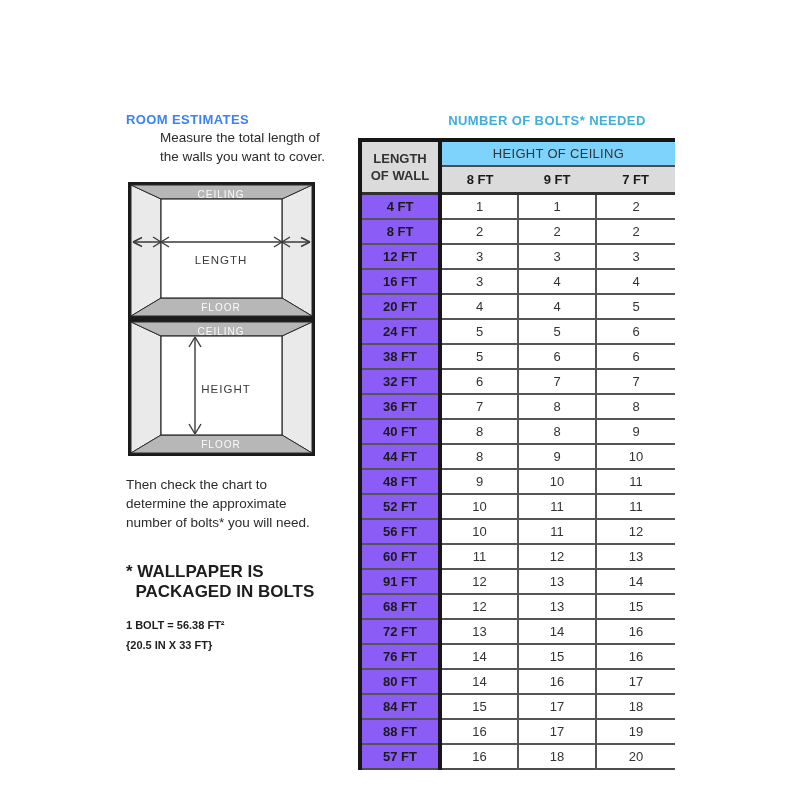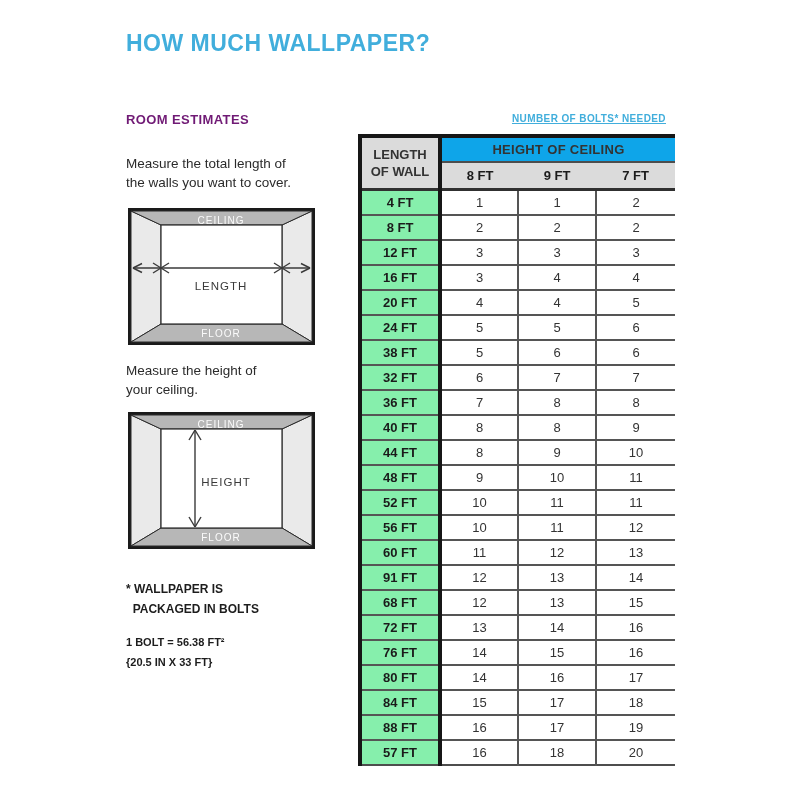--- a/index.html
+++ b/index.html
@@ -7,79 +7,78 @@
     position:relative;width:800px;height:800px;background:#ffffff;
     font-family:"Liberation Sans",sans-serif;color:#2e2e2e;overflow:hidden;
   }
   .title{
     position:absolute;left:126px;top:30px;
     font-size:23px;font-weight:bold;letter-spacing:.5px;color:#41AEDC;
   }
   
   .left-col{position:absolute;left:126px;top:112px;width:236px;}
   .section-heading{
-    font-size:13px;font-weight:bold;letter-spacing:.4px;color:#701a75;margin:0 0 27px 0;
+    font-size:13px;font-weight:bold;letter-spacing:.4px;color:#3b82f6;margin:0 0 1px 0;
   }
   .para{
     font-size:13.5px;line-height:19px;color:#2b2b2b;margin:0;white-space:pre-line;
   }
-  .step1{margin-bottom:16px;}
+  .step1{margin-bottom:16px;margin-left:34px;}
   .step2{margin-top:16px;margin-bottom:13px;}
   .step3{margin-top:19px;}
   .room-svg{display:block;margin-left:2px;}
   .footnote{
-    font-size:12px;line-height:20px;font-weight:bold;color:#1d1d1d;
+    font-size:17px;line-height:20px;font-weight:bold;color:#1d1d1d;
     margin:30px 0 0 0;white-space:pre-wrap;
   }
   .bolt-info{
     font-size:11px;line-height:20px;font-weight:bold;color:#1d1d1d;
     margin:13px 0 0 0;white-space:pre-line;
   }
   .svg-label{font-family:"Liberation Sans",sans-serif;}
   
   .table-col{position:absolute;left:358px;top:113px;width:316px;}
   .table-heading{
-    font-size:10px;font-weight:bold;letter-spacing:.4px;color:#41AEDC;
-    margin:0 0 10px 70px;width:238px;text-align:right;white-space:nowrap;text-decoration:underline;
+    font-size:13px;font-weight:bold;letter-spacing:.4px;color:#41AEDC;
+    margin:0 0 10px 70px;width:238px;text-align:center;white-space:nowrap;
   }
   table.bolts{
     border-collapse:collapse;table-layout:fixed;width:315px;
     border-top:4px solid #161616;border-left:4px solid #161616;
     border-bottom:2px solid #4d4d4d;border-right:none;
   }
   table.bolts td{
     text-align:center;vertical-align:middle;font-size:13px;color:#333333;
     padding:0;height:23px;
   }
   td.wall-hdr{
     background:#DBDBDB;font-weight:bold;font-size:13.5px;line-height:17px;
     color:#1b1b1b;border-right:4px solid #161616;border-bottom:3px solid #303030;
     white-space:pre-line;
   }
   td.group-hdr{
-    background:#0ea5e9;font-weight:bold;font-size:13.5px;letter-spacing:.3px;
+    background:#7dd3fc;font-weight:normal;font-size:13.5px;letter-spacing:.3px;
     color:#1b1b1b;border-bottom:2px solid #4d4d4d;height:30px;
   }
   tr.sub-hdr td{
     background:#DBDBDB;font-weight:bold;color:#1b1b1b;
     border-bottom:3px solid #303030;height:25px;
   }
   tr.data td{border-top:2px solid #555555;}
   tr.data td.wall-cell{
-    background:#86efac;font-weight:bold;color:#1b1b1b;
+    background:#8b5cf6;font-weight:bold;color:#1b1b1b;
     border-right:4px solid #161616;
   }
   tr.data td.v2,tr.data td.v3{border-left:2px solid #555555;}
 </style>
 </head>
 <body>
 
 <div class="page">
 
-  <div class="title">HOW MUCH WALLPAPER?</div>
 
   <div class="left-col">
     <div class="section-heading">ROOM ESTIMATES</div>
 
     <p class="para step1">Measure the total length of
 the walls you want to cover.</p>
 
     <svg class="room-svg" width="187" height="137" viewBox="0 0 187 137">
       <rect x="1.5" y="1.5" width="184" height="134" fill="#E9E9E9" stroke="#1a1a1a" stroke-width="3"></rect>
       <polygon points="3,3 33,17 33,116 3,134" fill="#EAEAEA" stroke="#2b2b2b" stroke-width="1"></polygon>
@@ -96,42 +95,43 @@
         <line x1="25" y1="55" x2="41" y2="65"></line>
           <line x1="25" y1="65" x2="41" y2="55"></line>
         <line x1="146" y1="55" x2="162" y2="65"></line>
           <line x1="146" y1="65" x2="162" y2="55"></line>
       </g>
       <text class="svg-label" x="93" y="13.5" text-anchor="middle" dominant-baseline="middle" font-size="10" letter-spacing="1" fill="#FBFBFB">CEILING</text>
       <text class="svg-label" x="93" y="126.5" text-anchor="middle" dominant-baseline="middle" font-size="10" letter-spacing="1" fill="#FBFBFB">FLOOR</text>
       <text class="svg-label" x="93" y="79" text-anchor="middle" dominant-baseline="middle" font-size="11.5" letter-spacing="1" fill="#3a3a3a">LENGTH</text>
     </svg>
 
-    <p class="para step2">Measure the height of
-your ceiling.</p>
 
     <svg class="room-svg" width="187" height="137" viewBox="0 0 187 137">
       <rect x="1.5" y="1.5" width="184" height="134" fill="#E9E9E9" stroke="#1a1a1a" stroke-width="3"></rect>
       <polygon points="3,3 33,17 33,116 3,134" fill="#EAEAEA" stroke="#2b2b2b" stroke-width="1"></polygon>
       <polygon points="184,3 154,17 154,116 184,134" fill="#EAEAEA" stroke="#2b2b2b" stroke-width="1"></polygon>
       <polygon points="3,3 184,3 154,17 33,17" fill="#B7B7B7" stroke="#2b2b2b" stroke-width="1"></polygon>
       <polygon points="3,134 184,134 154,116 33,116" fill="#B7B7B7" stroke="#2b2b2b" stroke-width="1"></polygon>
       <rect x="33" y="17" width="121" height="99" fill="#FFFFFF" stroke="#2b2b2b" stroke-width="1.2"></rect>
       <g stroke="#3a3a3a" stroke-width="1.4">
         <line x1="67" y1="18" x2="67" y2="115"></line>
         <line x1="67" y1="18" x2="61" y2="28"></line>
           <line x1="67" y1="18" x2="73" y2="28"></line>
         <line x1="67" y1="115" x2="61" y2="105"></line>
           <line x1="67" y1="115" x2="73" y2="105"></line>
       </g>
       <text class="svg-label" x="93" y="13.5" text-anchor="middle" dominant-baseline="middle" font-size="10" letter-spacing="1" fill="#FBFBFB">CEILING</text>
       <text class="svg-label" x="93" y="126.5" text-anchor="middle" dominant-baseline="middle" font-size="10" letter-spacing="1" fill="#FBFBFB">FLOOR</text>
       <text class="svg-label" x="98" y="71" text-anchor="middle" dominant-baseline="middle" font-size="11.5" letter-spacing="1" fill="#3a3a3a">HEIGHT</text>
     </svg>
 
+    <p class="para step3">Then check the chart to
+determine the approximate
+number of bolts* you will need.</p>
 
     <p class="footnote">* WALLPAPER IS
   PACKAGED IN BOLTS</p>
     <p class="bolt-info">1 BOLT = 56.38 FT²
 {20.5 IN X 33 FT}</p>
   </div>
 
   <div class="table-col">
     <div class="table-heading">NUMBER OF BOLTS* NEEDED</div>
 

